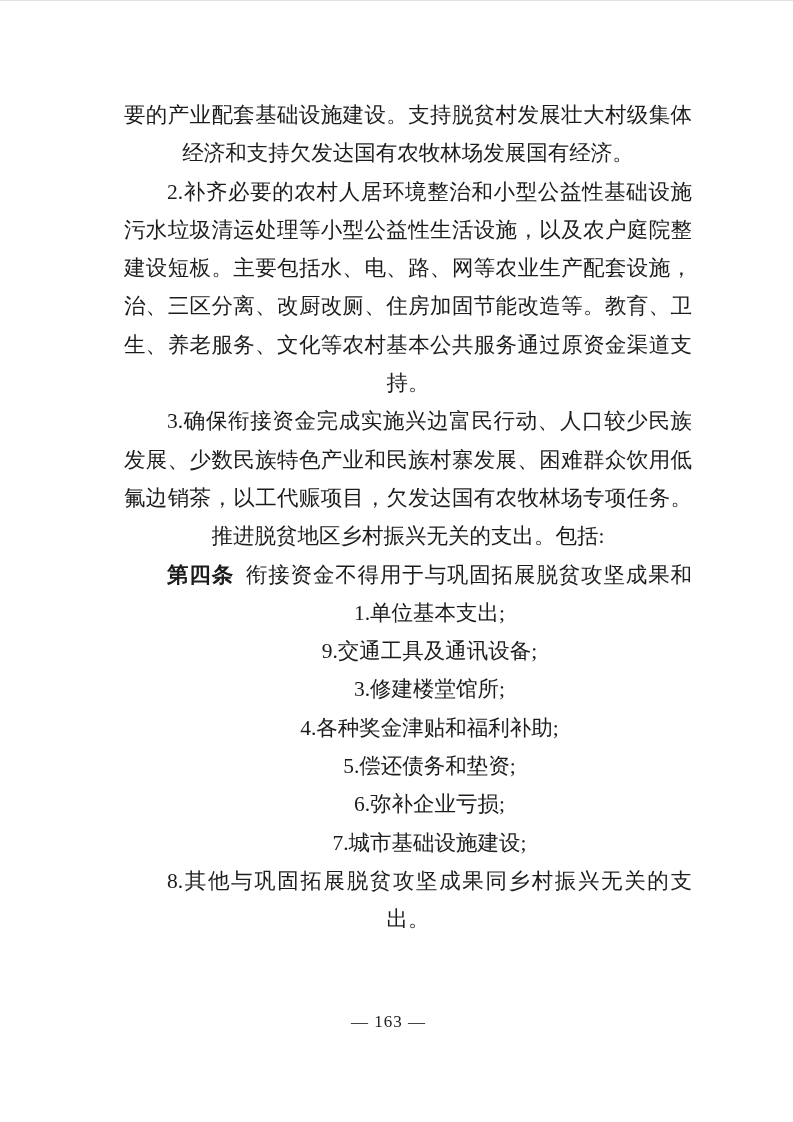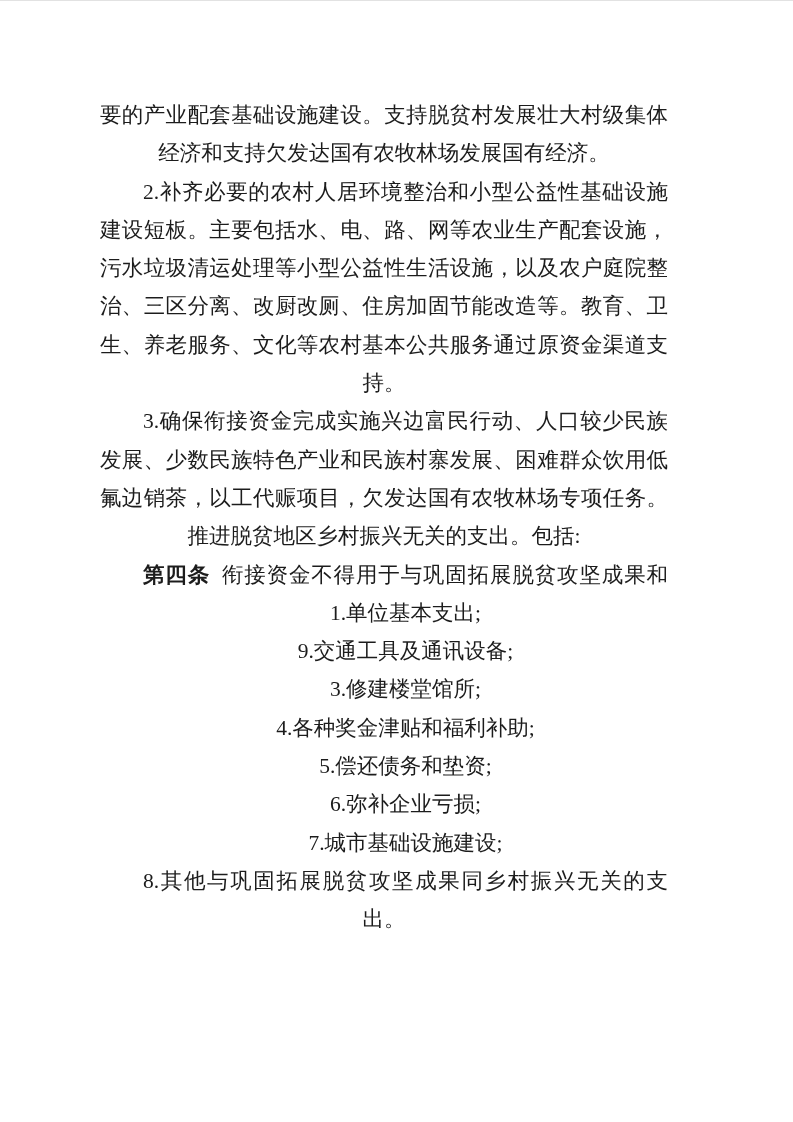--- a/index.html
+++ b/index.html
@@ -16,21 +16,21 @@
   }
   .sheet {
     position: absolute;
     inset: 0;
     background: #ffffff;
     border-top: 1px solid #e2e2e2;
     box-sizing: border-box;
   }
   .text-block {
     position: absolute;
-    left: 100px;
+    left: 124px;
     top: 95px;
     width: 568px;
     color: #1c1c1c;
   }
   .line {
     font-size: 21.5px;
     line-height: 38.3px;
     height: 38.3px;
     overflow: hidden;
     font-family: "Liberation Serif", serif;
@@ -65,33 +65,34 @@
   }
 </style>
 </head>
 <body>
 
 <main class="sheet">
   <div class="text-block">
       <div class="line justify"><span>要的产业配套基础设施建设。支持脱贫村发展壮大村级集体</span></div>
       <div class="line plain"><span>经济和支持欠发达国有农牧林场发展国有经济。</span></div>
       <div class="line justify indent"><span>2.补齐必要的农村人居环境整治和小型公益性基础设施</span></div>
+      <div class="line justify"><span>污水垃圾清运处理等小型公益性生活设施，以及农户庭院整</span></div>
       <div class="line justify"><span>建设短板。主要包括水、电、路、网等农业生产配套设施，</span></div>
-      <div class="line justify"><span>污水垃圾清运处理等小型公益性生活设施，以及农户庭院整</span></div>
       <div class="line justify"><span>治、三区分离、改厨改厕、住房加固节能改造等。教育、卫</span></div>
       <div class="line justify"><span>生、养老服务、文化等农村基本公共服务通过原资金渠道支</span></div>
       <div class="line plain"><span>持。</span></div>
       <div class="line justify indent"><span>3.确保衔接资金完成实施兴边富民行动、人口较少民族</span></div>
       <div class="line justify"><span>发展、少数民族特色产业和民族村寨发展、困难群众饮用低</span></div>
       <div class="line justify"><span>氟边销茶，以工代赈项目，欠发达国有农牧林场专项任务。</span></div>
       <div class="line plain"><span>推进脱贫地区乡村振兴无关的支出。包括:</span></div>
       <div class="line justify indent"><span class="lead">第四条</span><span>衔接资金不得用于与巩固拓展脱贫攻坚成果和</span></div>
       <div class="line plain indent"><span>1.单位基本支出;</span></div>
       <div class="line plain indent"><span>9.交通工具及通讯设备;</span></div>
       <div class="line plain indent"><span>3.修建楼堂馆所;</span></div>
       <div class="line plain indent"><span>4.各种奖金津贴和福利补助;</span></div>
       <div class="line plain indent"><span>5.偿还债务和垫资;</span></div>
       <div class="line plain indent"><span>6.弥补企业亏损;</span></div>
       <div class="line plain indent"><span>7.城市基础设施建设;</span></div>
       <div class="line justify indent"><span>8.其他与巩固拓展脱贫攻坚成果同乡村振兴无关的支</span></div>
       <div class="line plain"><span>出。</span></div>
     </div>
+  <div class="footer">— 163 —</div>
 </main>
 
 </body></html>

